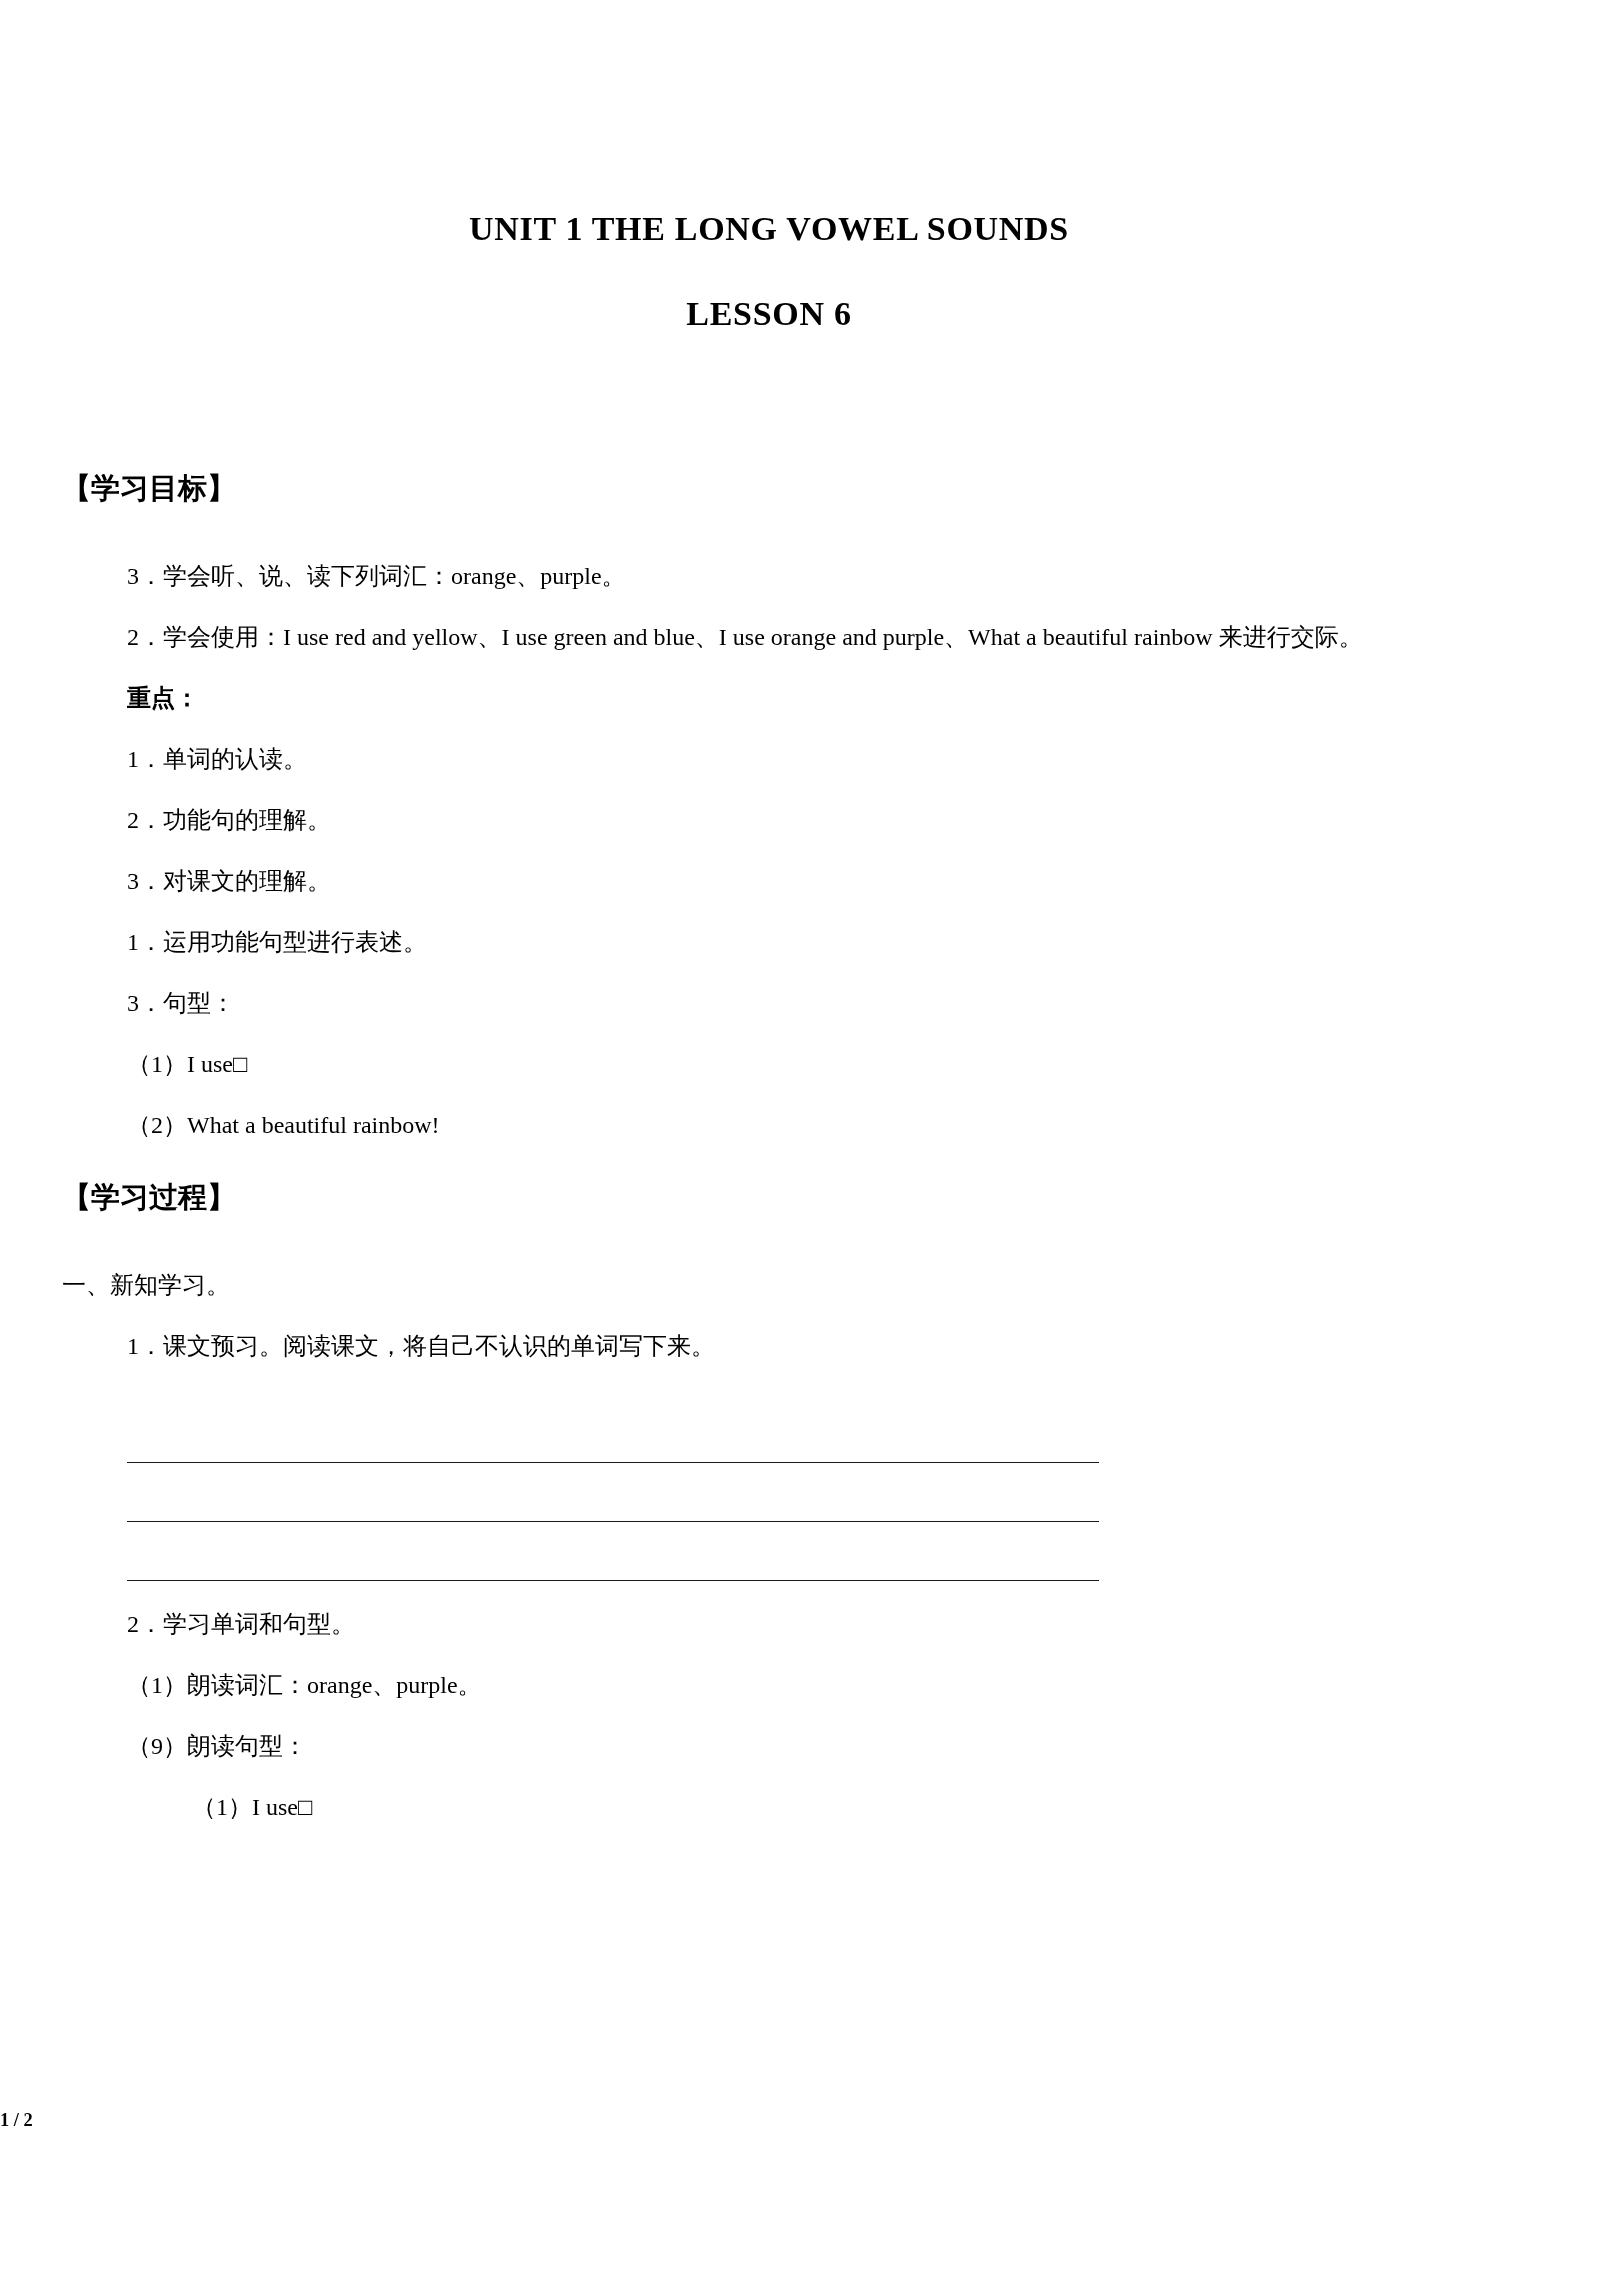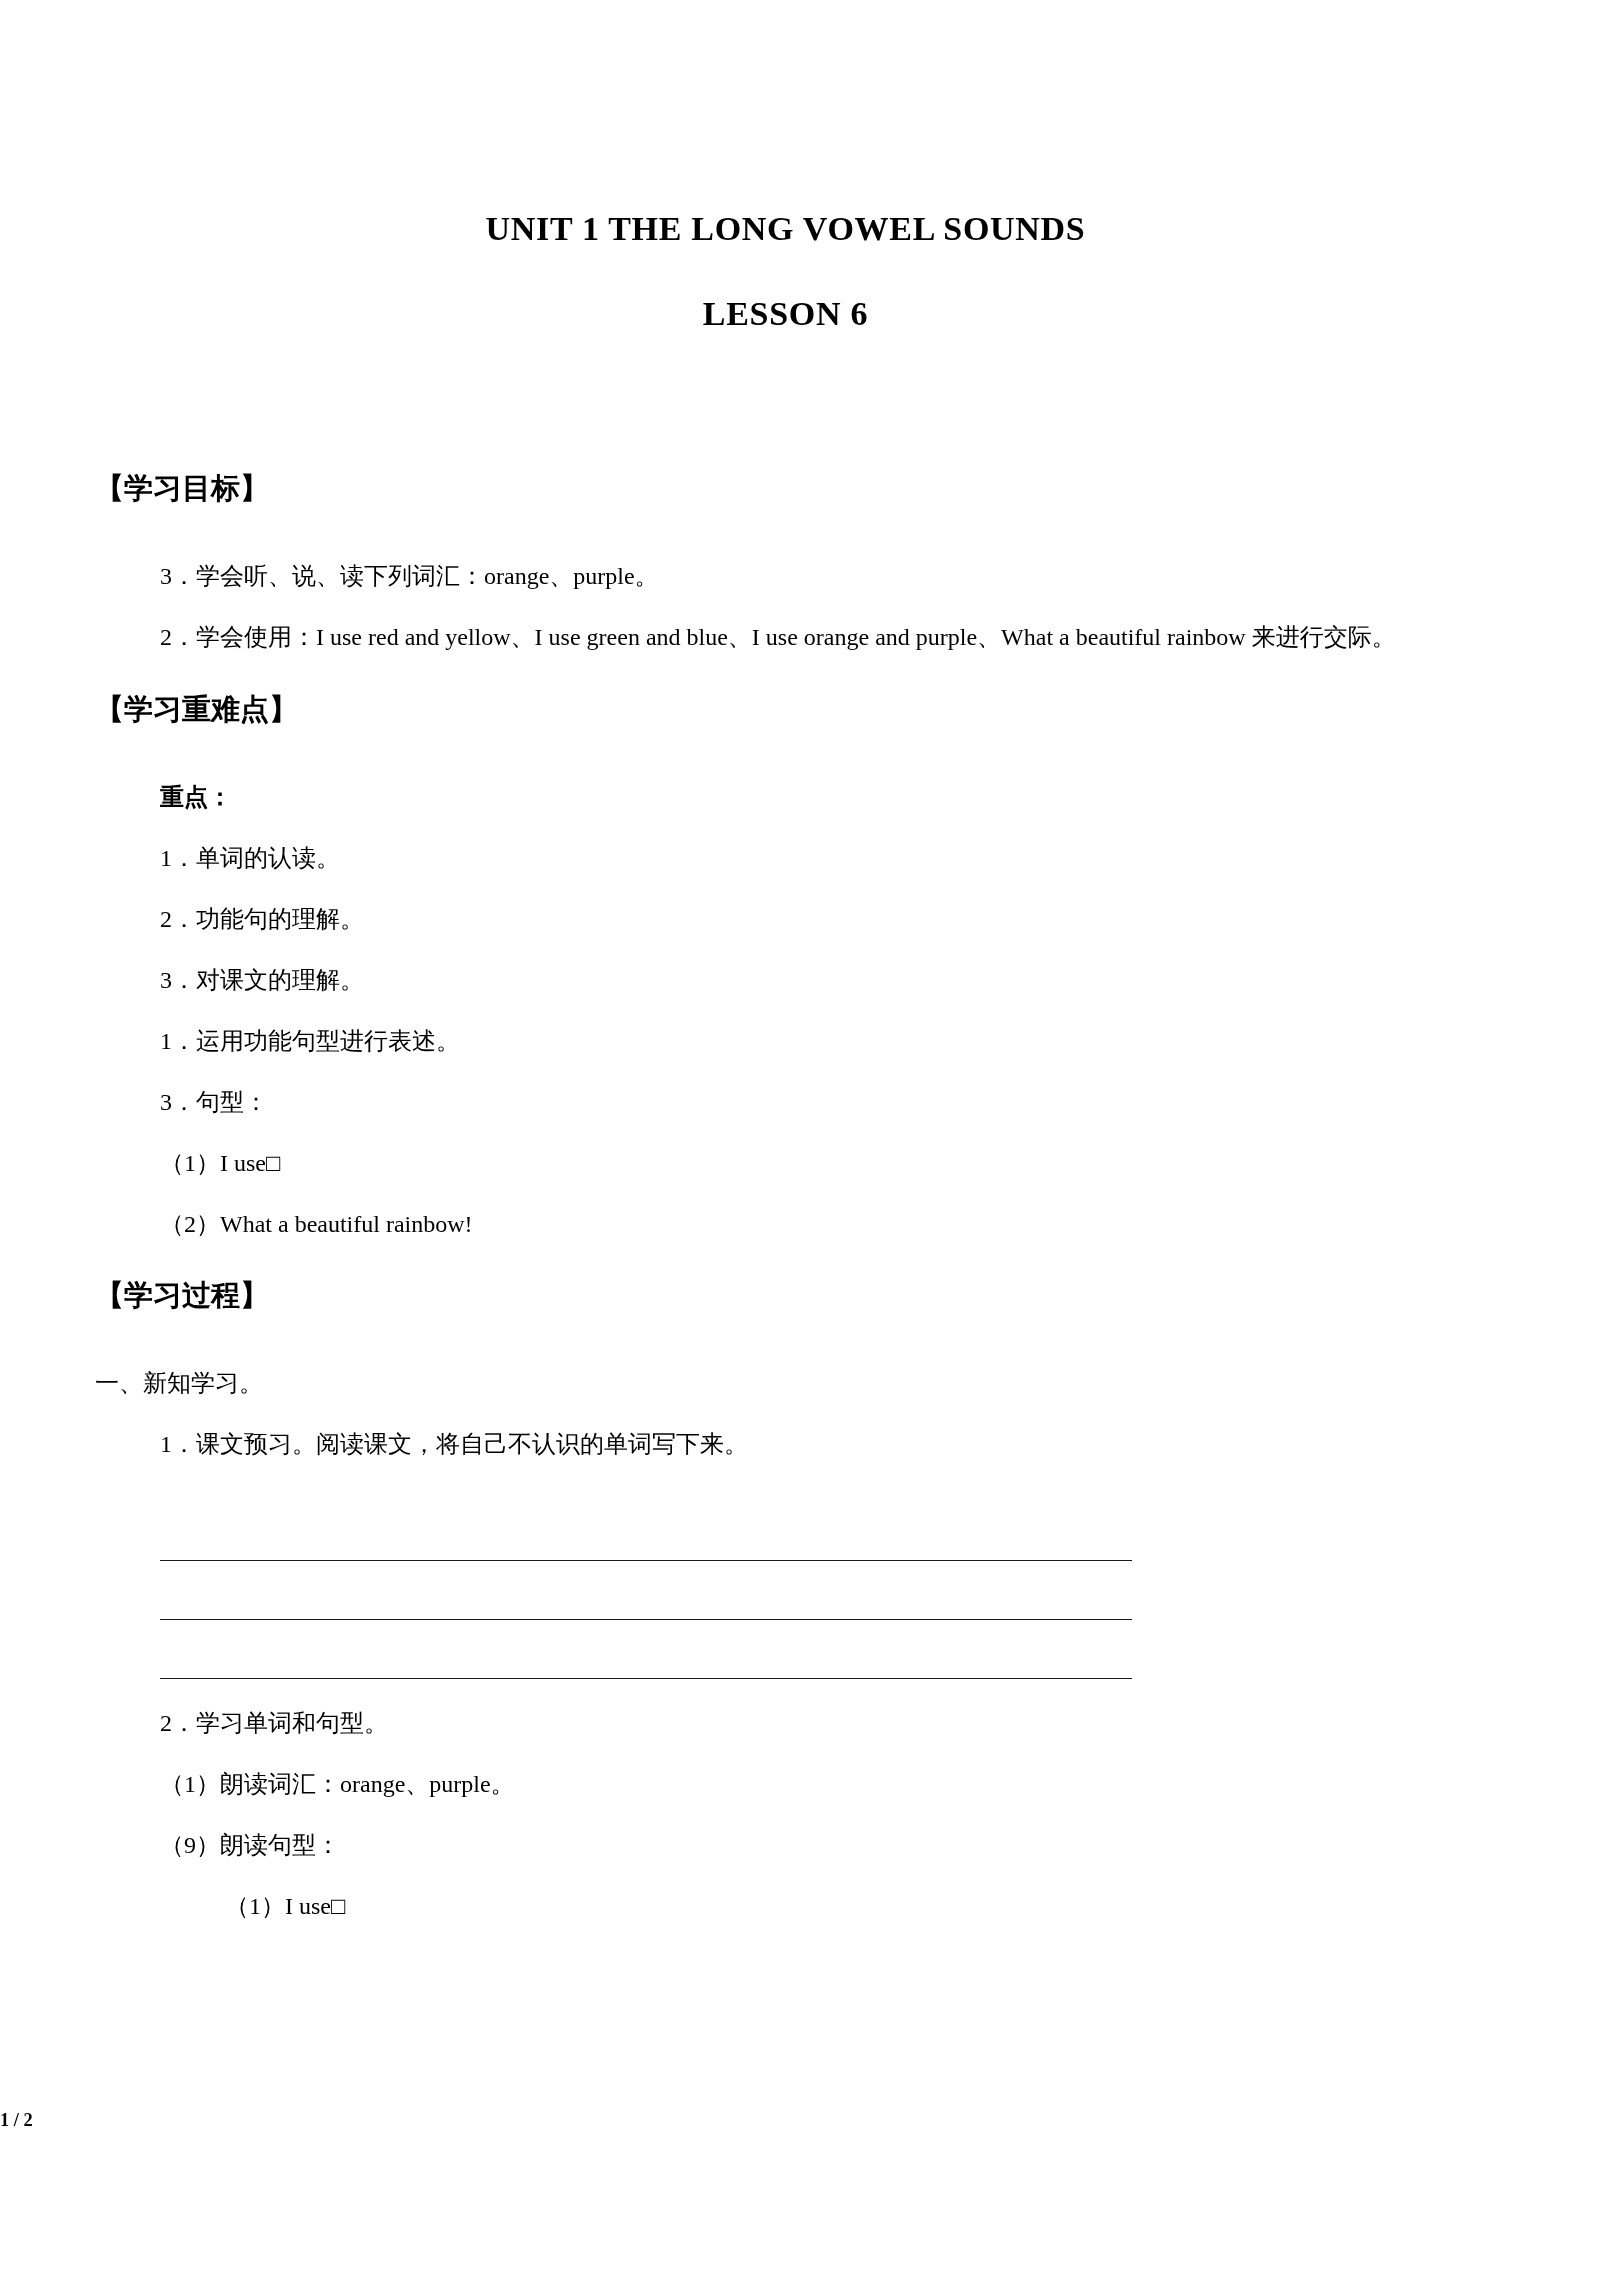--- a/index.html
+++ b/index.html
@@ -7,21 +7,21 @@
   .page {
     position: relative;
     width: 1623px;
     height: 2295px;
     background: #ffffff;
     color: #000000;
     font-family: "Liberation Serif", serif;
     overflow: hidden;
   }
   .content {
-    padding: 205px 147px 0 95px;
+    padding: 205px 147px 0 62px;
   }
   .title {
     margin: 0 0 37px 0;
     font-size: 34px;
     font-weight: bold;
     text-align: center;
     line-height: 48px;
     letter-spacing: 0.7px;
   }
   .title.subtitle {
@@ -74,21 +74,20 @@
 <div class="page">
   <div class="content">
 
     <h1 class="title">UNIT 1 THE LONG VOWEL SOUNDS</h1>
     <h1 class="title subtitle">LESSON 6</h1>
 
     <h2 class="section-heading">【学习目标】</h2>
     <p class="body indent-1">3．学会听、说、读下列词汇：orange、purple。</p>
     <p class="body hanging-indent">2．学会使用：I use red and yellow、I use green and blue、I use orange and purple、What a beautiful rainbow 来进行交际。</p>
 
-    <h2 class="section-heading">【学习重难点】</h2>
     <p class="body indent-1 bold">重点：</p>
     <p class="body indent-1">1．单词的认读。</p>
     <p class="body indent-1">2．功能句的理解。</p>
     <p class="body indent-1">3．对课文的理解。</p>
     <p class="body indent-1">1．运用功能句型进行表述。</p>
     <p class="body indent-1">3．句型：</p>
     <p class="body indent-1">（1）I use□</p>
     <p class="body indent-1">（2）What a beautiful rainbow!</p>
 
     <h2 class="section-heading">【学习过程】</h2>

